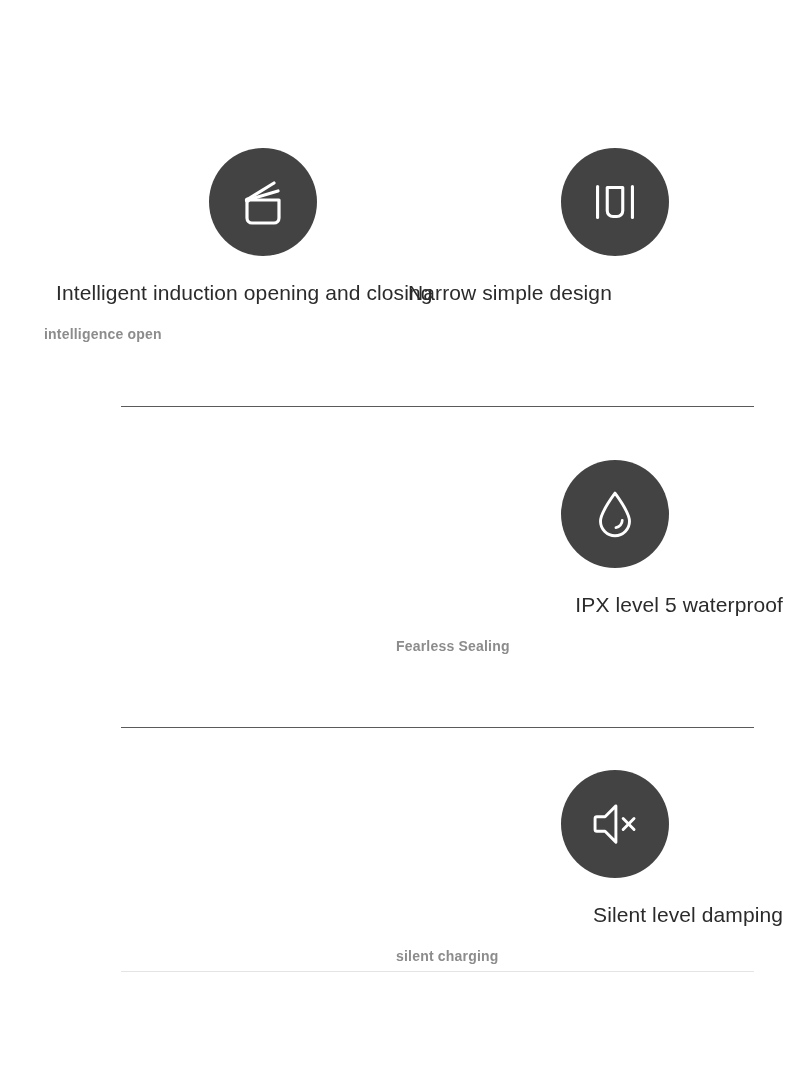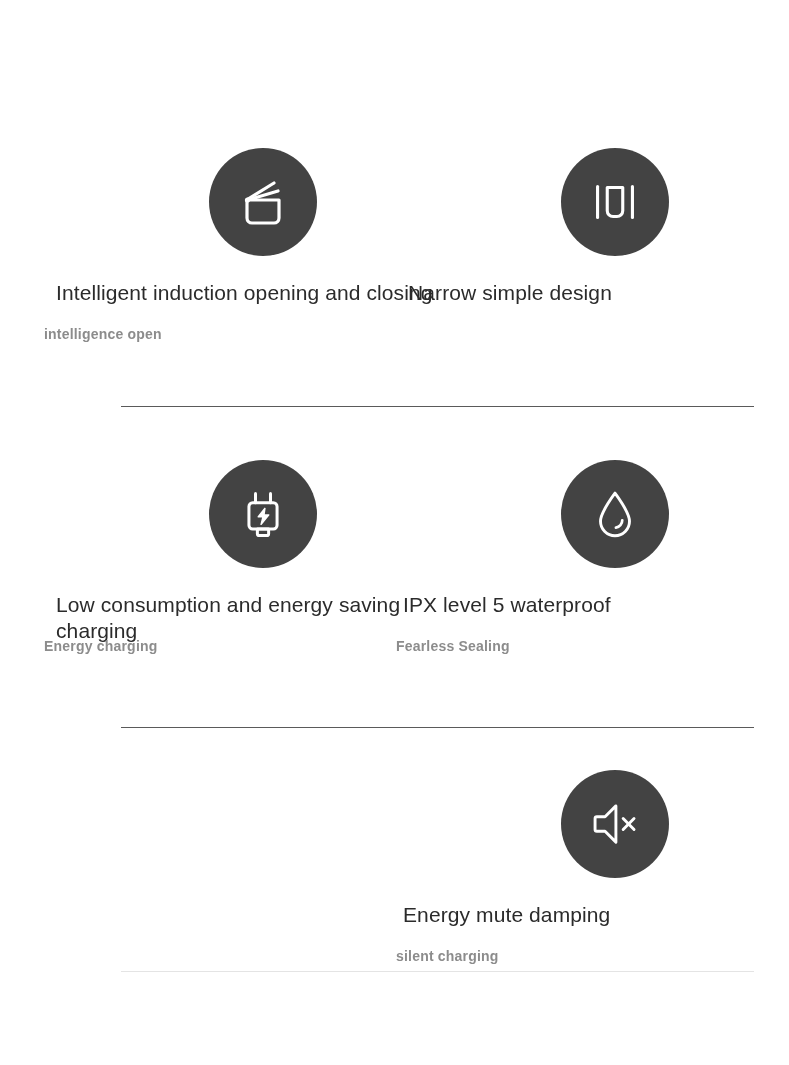--- a/index.html
+++ b/index.html
@@ -67,21 +67,21 @@
     position: absolute;
     top: 152px;
     font-size: 21px;
     line-height: 26px;
     color: #2b2b2b;
     font-weight: 400;
     letter-spacing: 0.1px;
     width: 380px;
   }
   .feature-title.align-left  { left: 12px;  text-align: left; }
-  .feature-title.align-center{ left: 7px;   text-align: left; }
+  .feature-title.align-center{ left: 7px;   text-align: right; }
 
   .feature-sub {
     position: absolute;
     top: 198px;
     width: 394px;
     left: 0;
     font-size: 14px;
     font-weight: 700;
     color: #8c8c8c;
     letter-spacing: 0.2px;
@@ -126,33 +126,20 @@
           <path d="M24 17 h16 v24 a6 6 0 0 1 -6 6 h-4 a6 6 0 0 1 -6 -6 z"></path>
         </svg>
       </div>
       <div class="feature-title align-left">Narrow simple design</div>
     </div>
 
   </div>
 
   <div class="feature-row row-1">
 
-    <div class="feature-cell col-0">
-      <div class="icon-badge">
-        <svg width="60" height="60" viewBox="0 0 64 64" fill="none" stroke="#ffffff" stroke-width="3.2" stroke-linecap="round" stroke-linejoin="round">
-          <path d="M24 10 V20"></path>
-          <path d="M40 10 V20"></path>
-          <rect x="17" y="20" width="30" height="28" rx="4"></rect>
-          <path d="M26 48 h12 v5 a2 2 0 0 1 -2 2 h-8 a2 2 0 0 1 -2 -2 z"></path>
-          <path d="M34 26 L27 35 h5 l-2 8 l8 -10 h-5 z" fill="#ffffff" stroke="#ffffff" stroke-width="1.6"></path>
-        </svg>
-      </div>
-      <div class="feature-title align-left">Low consumption and energy saving charging</div>
-      <div class="feature-sub">Energy charging</div>
-    </div>
 
     <div class="feature-cell col-1">
       <div class="icon-badge">
         <svg width="58" height="58" viewBox="0 0 64 64" fill="none" stroke="#ffffff" stroke-width="3.2" stroke-linecap="round" stroke-linejoin="round">
           <path d="M32 9 C32 9 48 30 48 40 A16 16 0 0 1 16 40 C16 30 32 9 32 9 Z"></path>
           <path d="M40 39 a8 8 0 0 1 -7 8" stroke-width="3"></path>
         </svg>
       </div>
       <div class="feature-title align-center">IPX level 5 waterproof</div>
       <div class="feature-sub">Fearless Sealing</div>
@@ -164,21 +151,21 @@
 
 
     <div class="feature-cell col-1">
       <div class="icon-badge">
         <svg width="58" height="58" viewBox="0 0 64 64" fill="none" stroke="#ffffff" stroke-width="3.2" stroke-linecap="round" stroke-linejoin="round">
           <path d="M33 12 L21 24 H12 a2 2 0 0 0 -2 2 v12 a2 2 0 0 0 2 2 h9 L33 52 Z"></path>
           <path d="M41 26 L53 38"></path>
           <path d="M53 26 L41 38"></path>
         </svg>
       </div>
-      <div class="feature-title align-center">Energy mute damping</div>
+      <div class="feature-title align-center">Silent level damping</div>
       <div class="feature-sub">silent charging</div>
     </div>
 
   </div>
 
   <div class="divider d-0"></div>
   <div class="divider d-1"></div>
   <div class="divider d-2"></div>
 
 </div>

